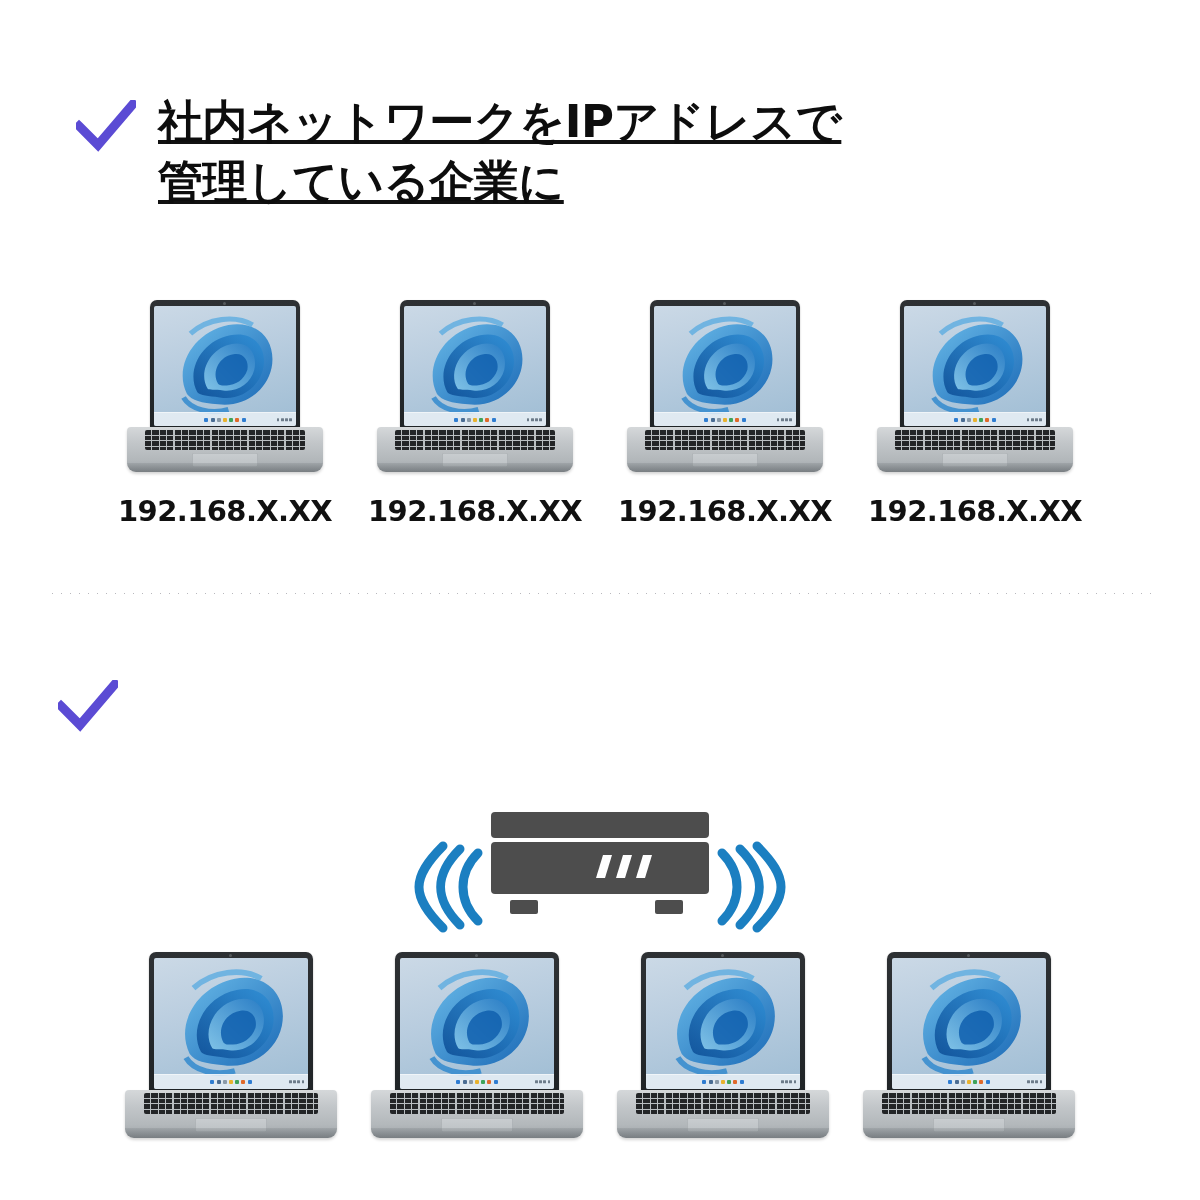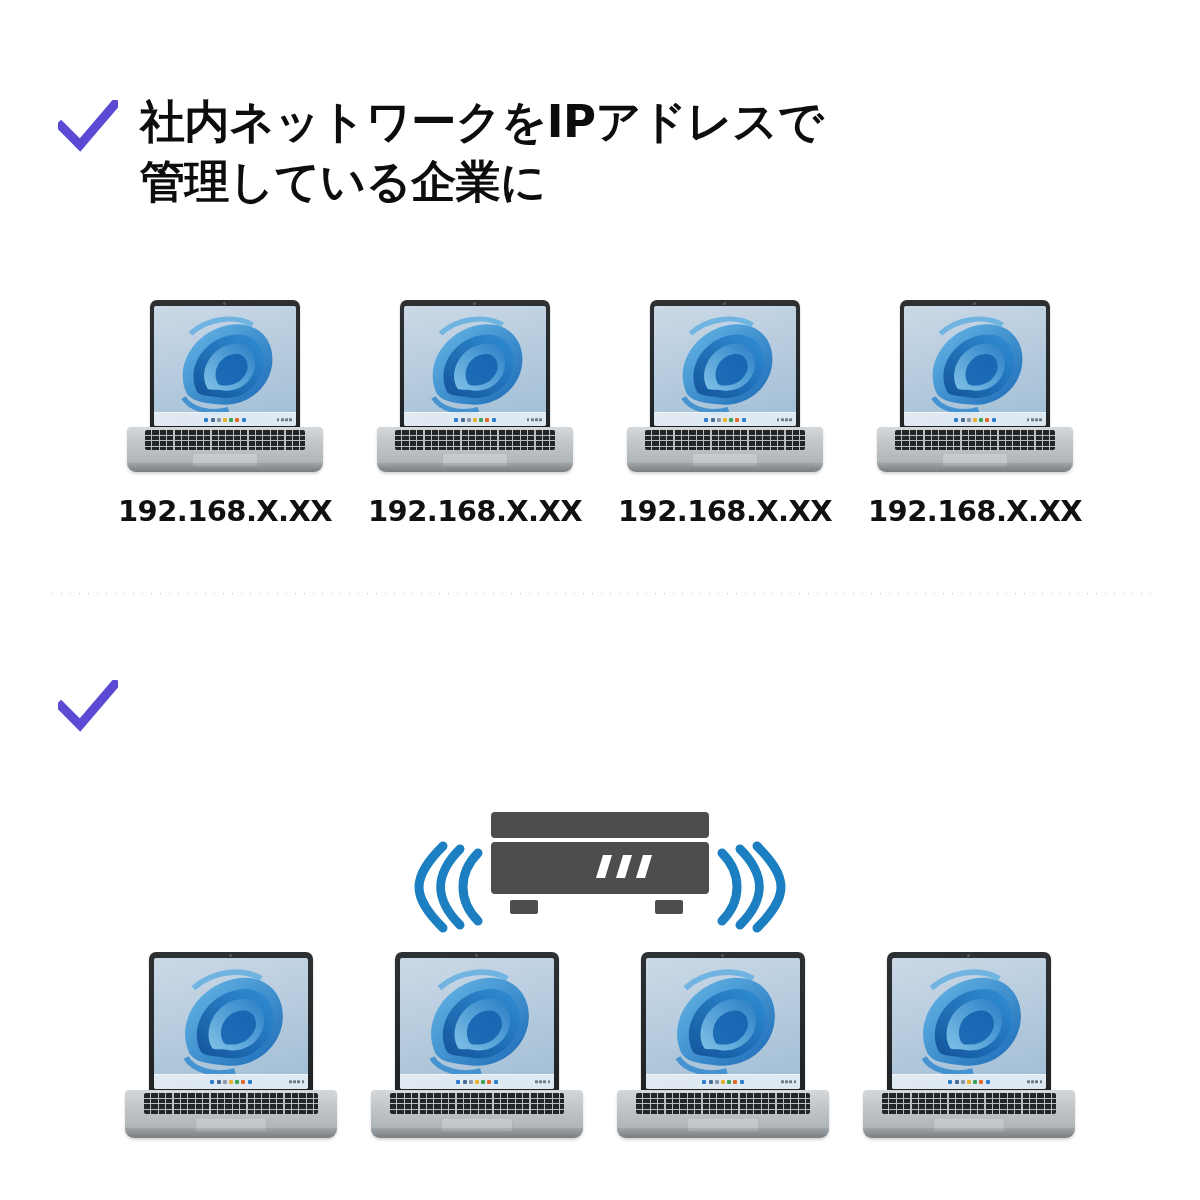--- a/index.html
+++ b/index.html
@@ -38,21 +38,21 @@
   .head-text {
     font-family: "DejaVu Sans", "Liberation Sans", sans-serif;
     font-weight: 700;
     font-size: 45px;
     line-height: 1.33;
     letter-spacing: -0.5px;
     color: #0d0d0d;
     white-space: pre-line;
   }
 
-  #head-1 { left: 58px;  top: 92px;  }
+  #head-1 { left: 76px;  top: 92px; text-decoration: underline;  }
   #head-2 { left: 58px;  top: 672px; }
 
   
   .divider {
     position: absolute;
     left: 48px;
     top: 592px;
     width: 1104px;
     height: 3px;
     background-image: radial-gradient(circle closest-side, #b8b8bd 55%, rgba(255,255,255,0) 56%);

